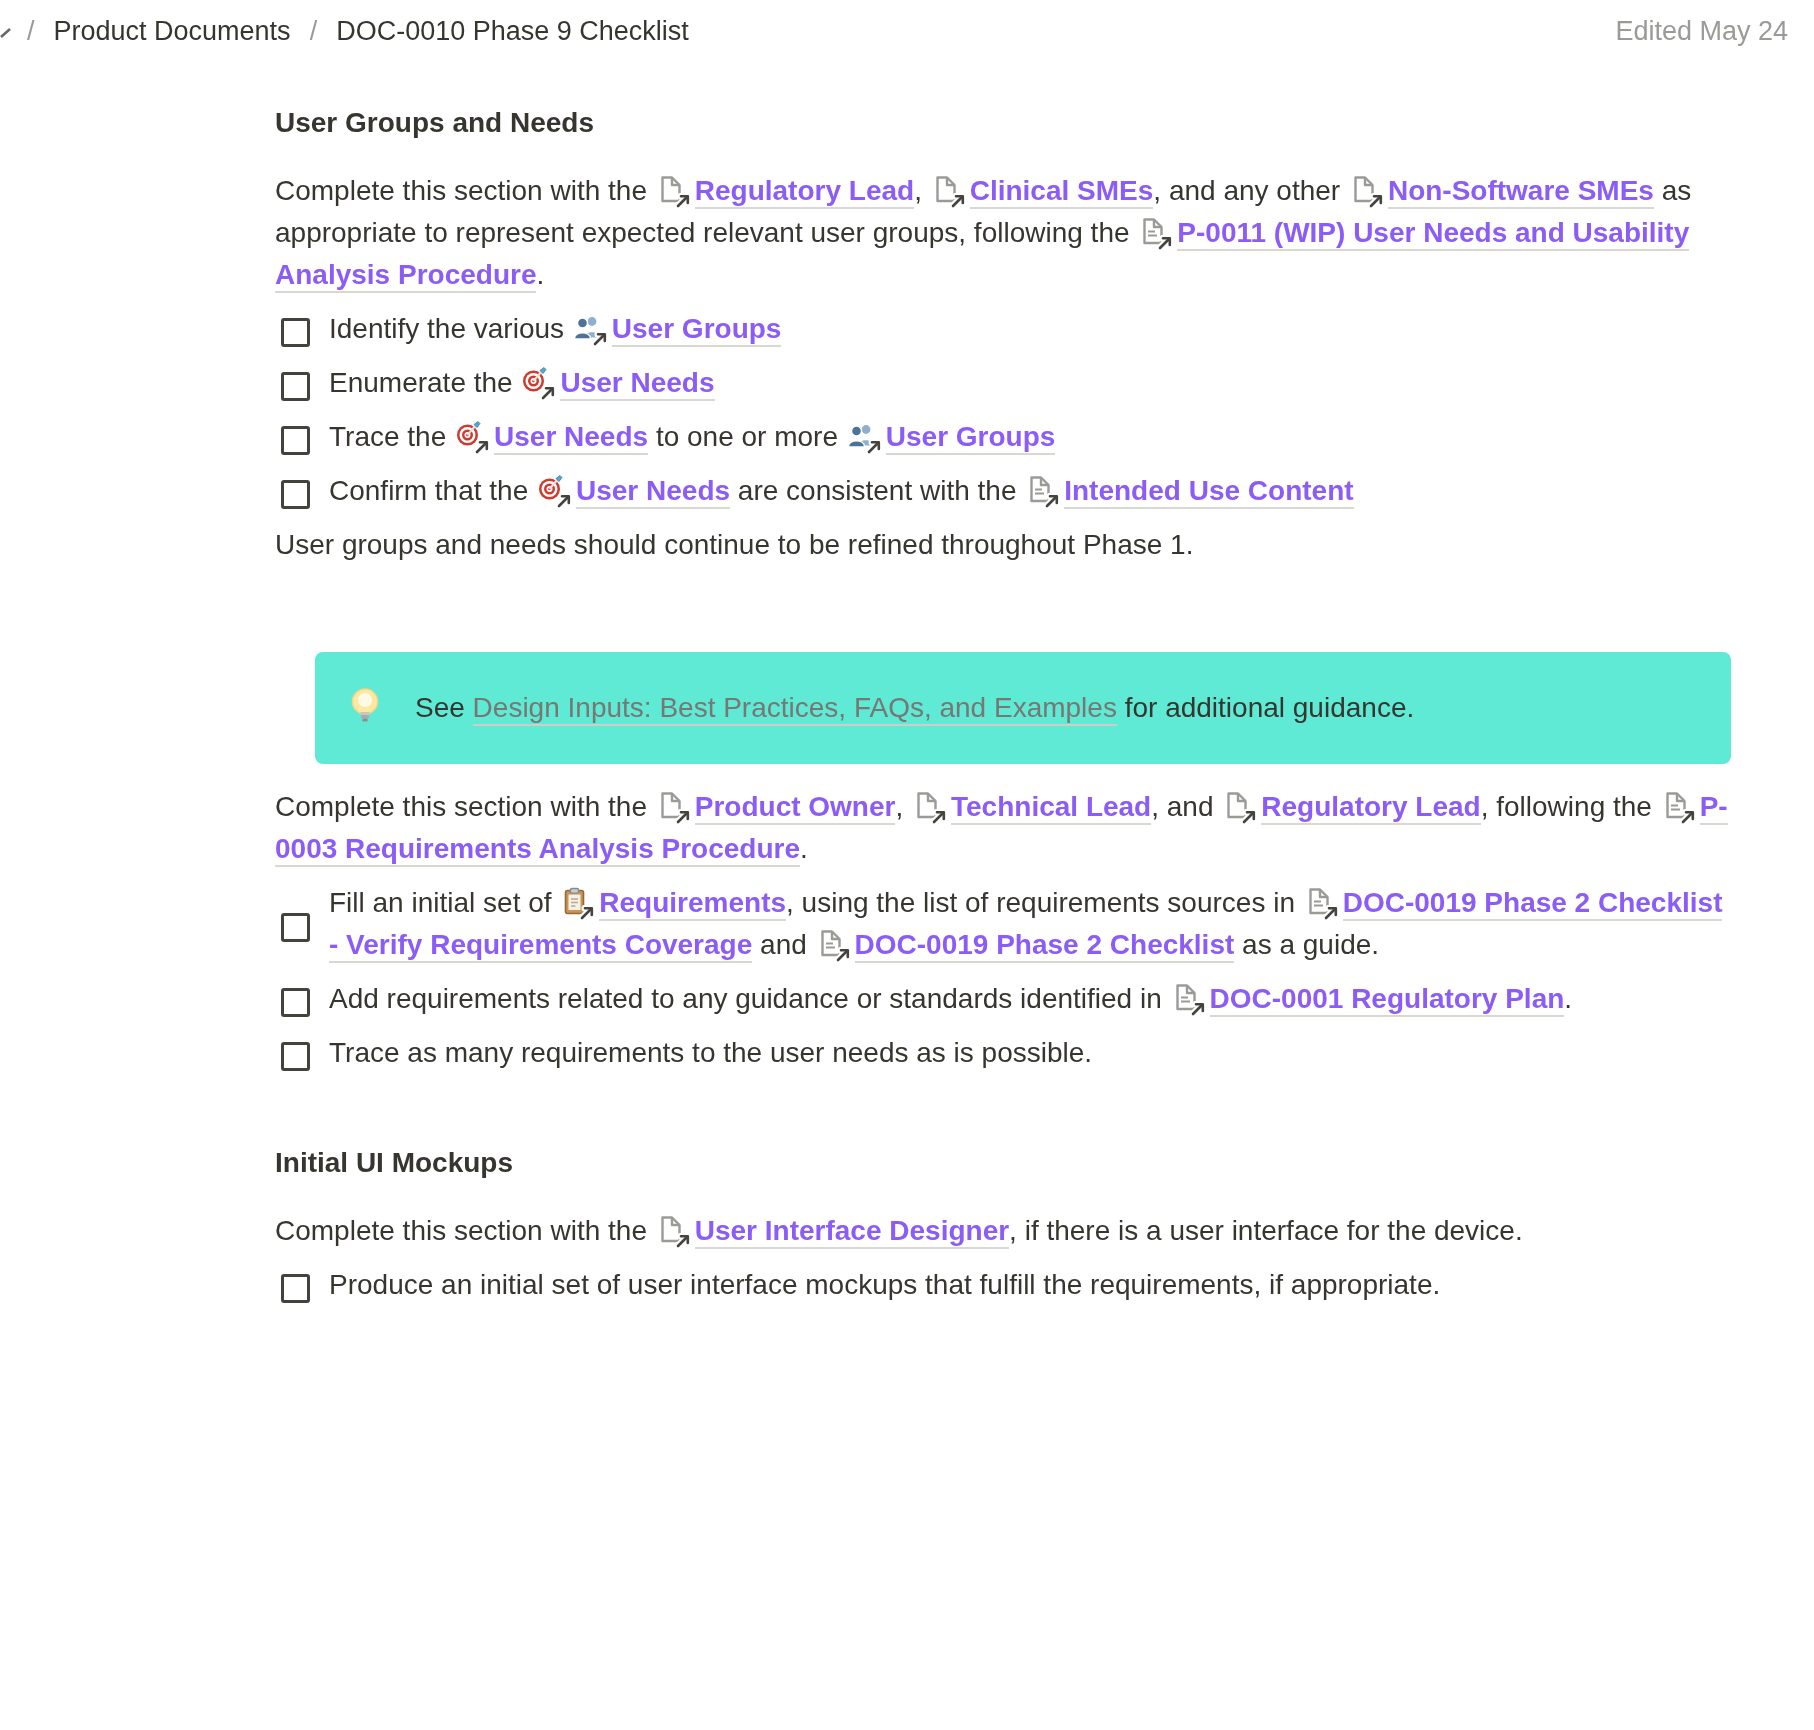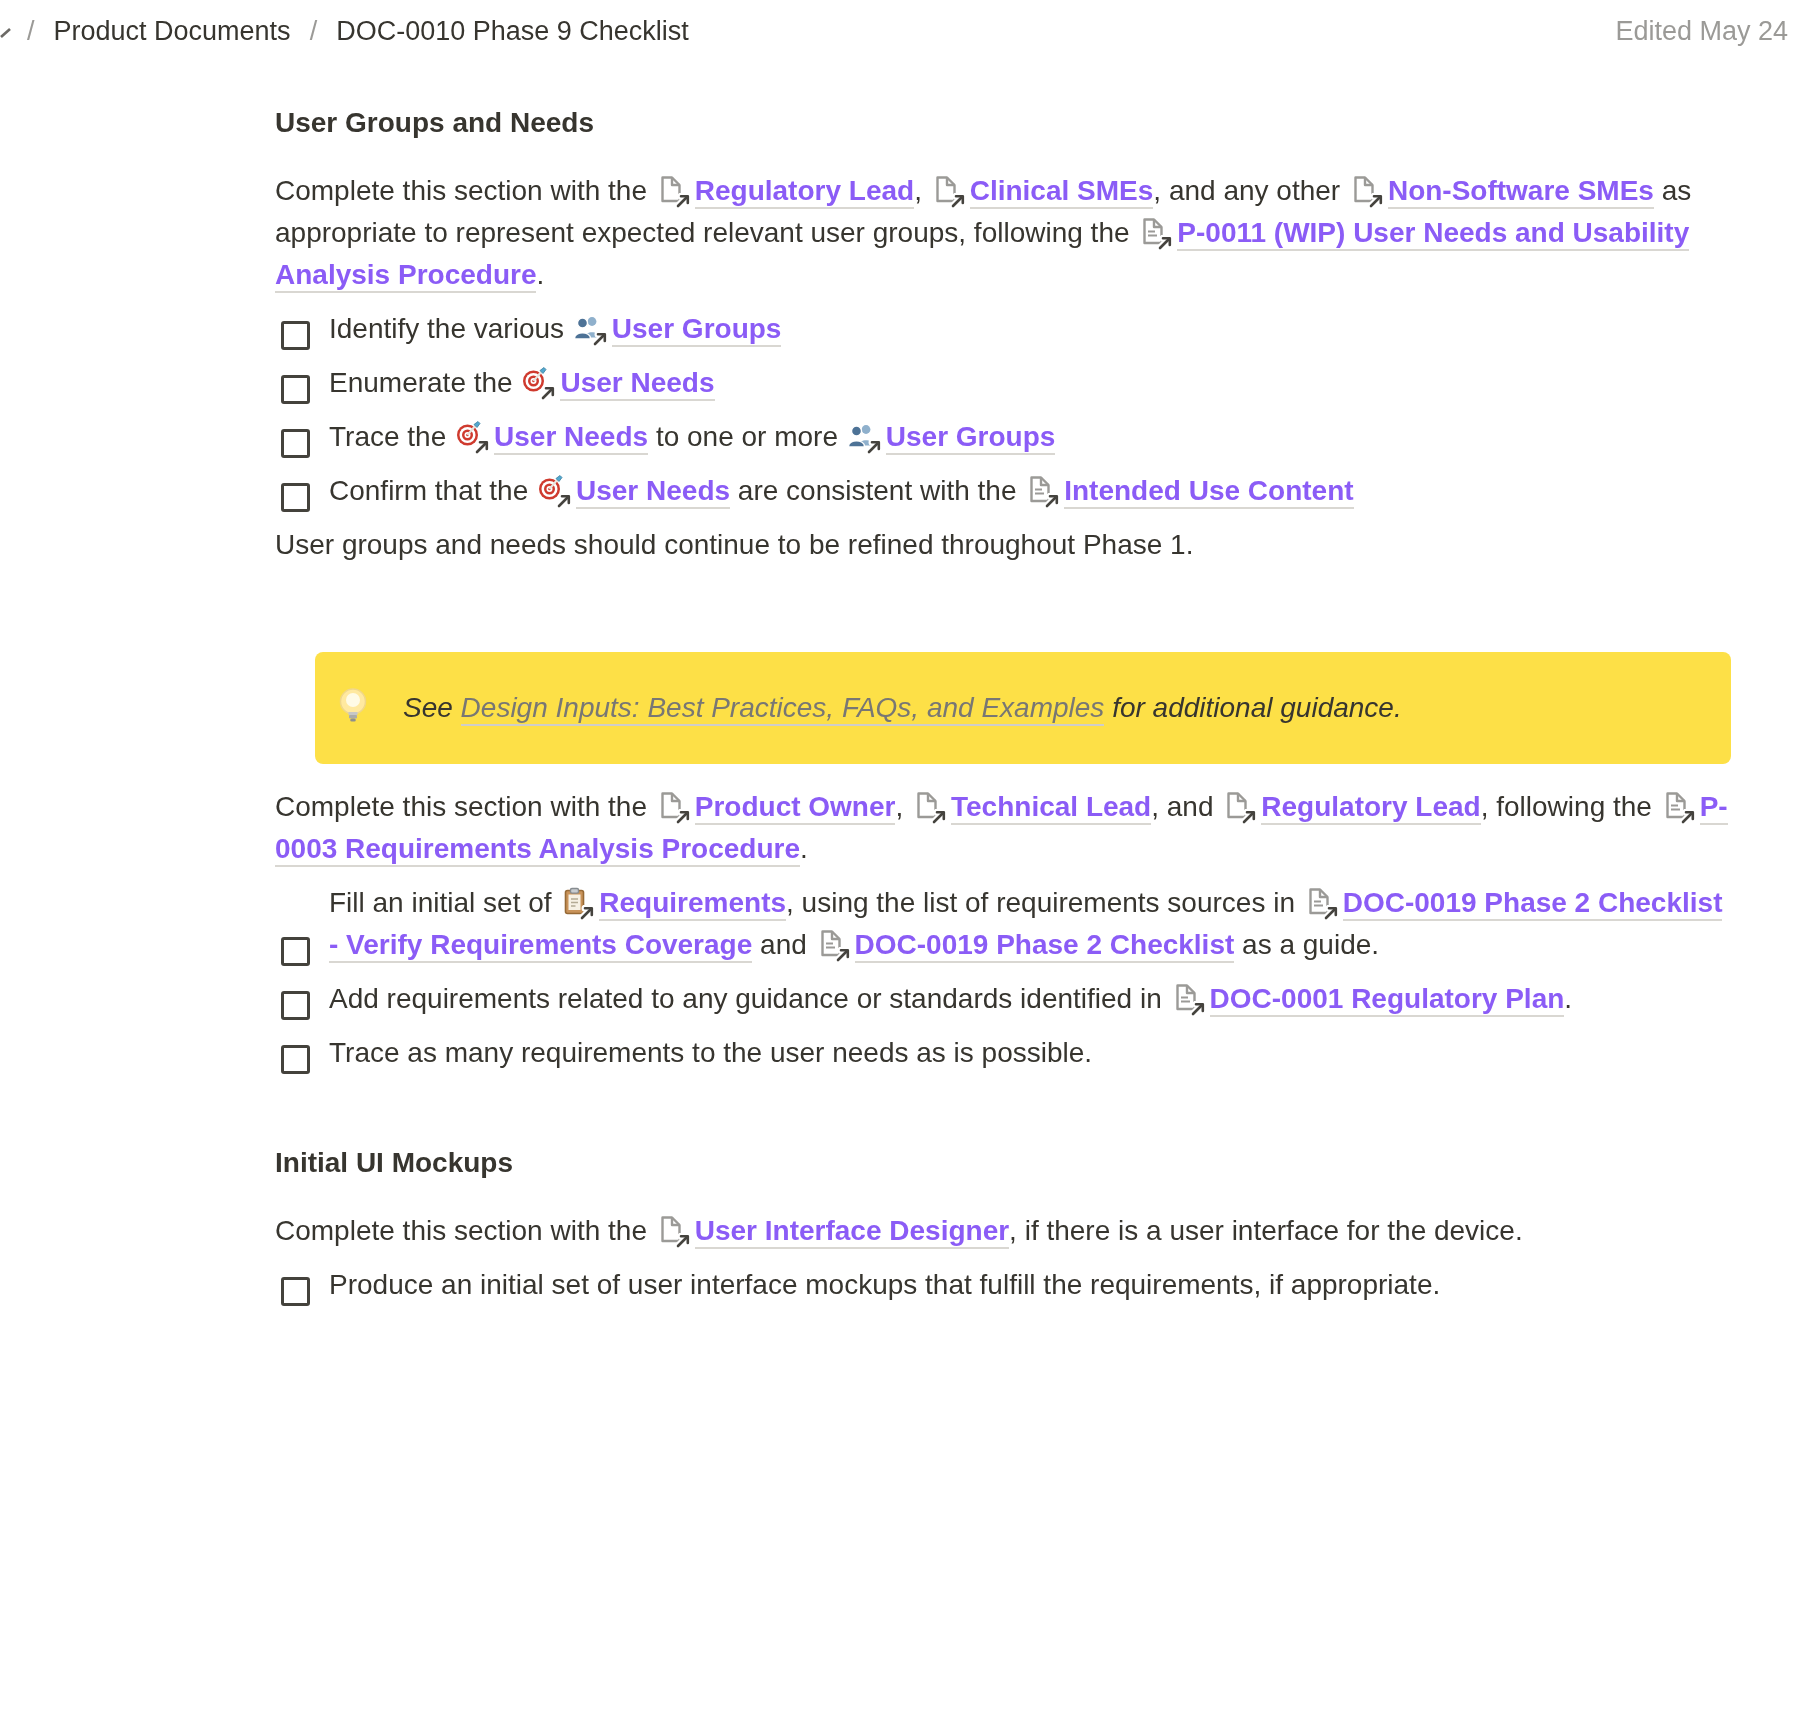--- a/index.html
+++ b/index.html
@@ -18,31 +18,31 @@
   .crumb-sep{color:#9b9a97;margin:0 15px;font-weight:400;}
   .crumb-item{color:#37352f;border-radius:6px;padding:2px 4px;cursor:pointer;}
   .topbar-right{margin-left:auto;color:#9b9a97;}
   
   .content{width:1464px;margin-left:275px;padding-top:34px;font-size:28px;line-height:42px;}
   .b-heading{font-size:28px;line-height:54px;font-weight:700;margin:62px 0 20px 0;letter-spacing:0;}
   .b-heading.first{margin-top:0;}
   .b-paragraph{margin:10px 0;}
   .b-spacer{height:54px;}
   
-  .b-todo{margin:12px 0;display:flex;align-items:flex-end;}
+  .b-todo{margin:12px 0;display:flex;align-items:center;}
   .todo-box{
     flex:0 0 auto;width:29px;height:29px;margin:6px 19px 0 6px;
     border:3px solid #44423c;border-radius:3px;background:#fff;cursor:pointer;box-sizing:border-box;
   }
   .todo-text{flex:1 1 auto;min-width:0;}
   
   .b-callout{
-    background:#fde047;border-radius:8px;
-    margin:22px 8px 22px 40px;padding:34px 18px;
-    display:flex;align-items:center;gap:30px;font-style:italic;
+    background:#5eead4;border-radius:8px;
+    margin:22px 8px 22px 40px;padding:34px 30px;
+    display:flex;align-items:center;gap:30px;
   }
   .callout-icon{flex:0 0 auto;width:40px;height:44px;}
   
   .mention{
     color:#8b5cf6;font-weight:600;text-decoration:none;cursor:pointer;white-space:normal;
   }
   .mention .mtext{border-bottom:2px solid #d9d7d2;padding-bottom:1px;}
   .micon{
     position:relative;display:inline-block;width:31px;height:31px;
     vertical-align:-5px;margin-right:9px;

